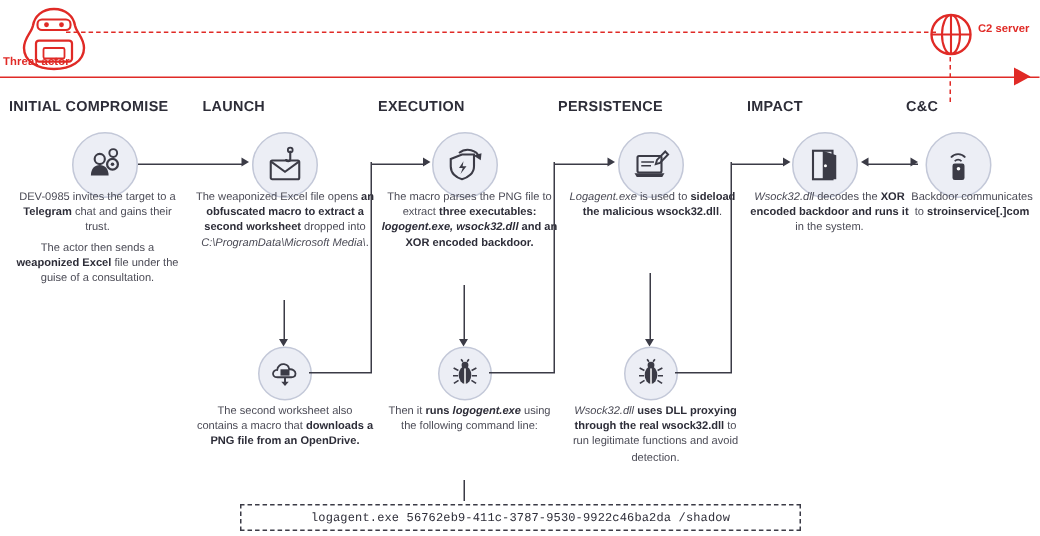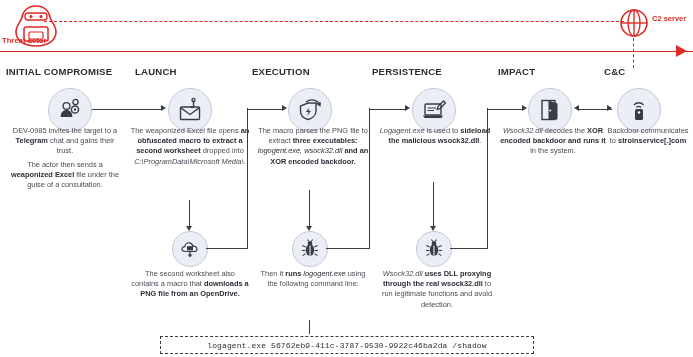--- a/index.html
+++ b/index.html
@@ -56,21 +56,21 @@
   .node.sm{width:34px;height:34px;}
   .node svg{display:block;}
 
   
   .txt{
     position:absolute;text-align:center;
     font-size:7.4px;line-height:10.2px;color:#4a4a55;
   }
   .txt b{font-weight:bold;color:#2d2d38;}
   .txt i{}
-  .txt .bi{font-weight:normal;font-style:italic;color:#2d2d38;}
+  .txt .bi{font-weight:bold;font-style:italic;color:#2d2d38;}
 
   
   .ln{position:absolute;background:#3b3b46;}
   .lnh{height:1.3px;}
   .lnv{width:1.3px;}
   .arrow-r{
     position:absolute;width:0;height:0;
     border-left:5px solid #3b3b46;
     border-top:3.2px solid transparent;border-bottom:3.2px solid transparent;
   }

